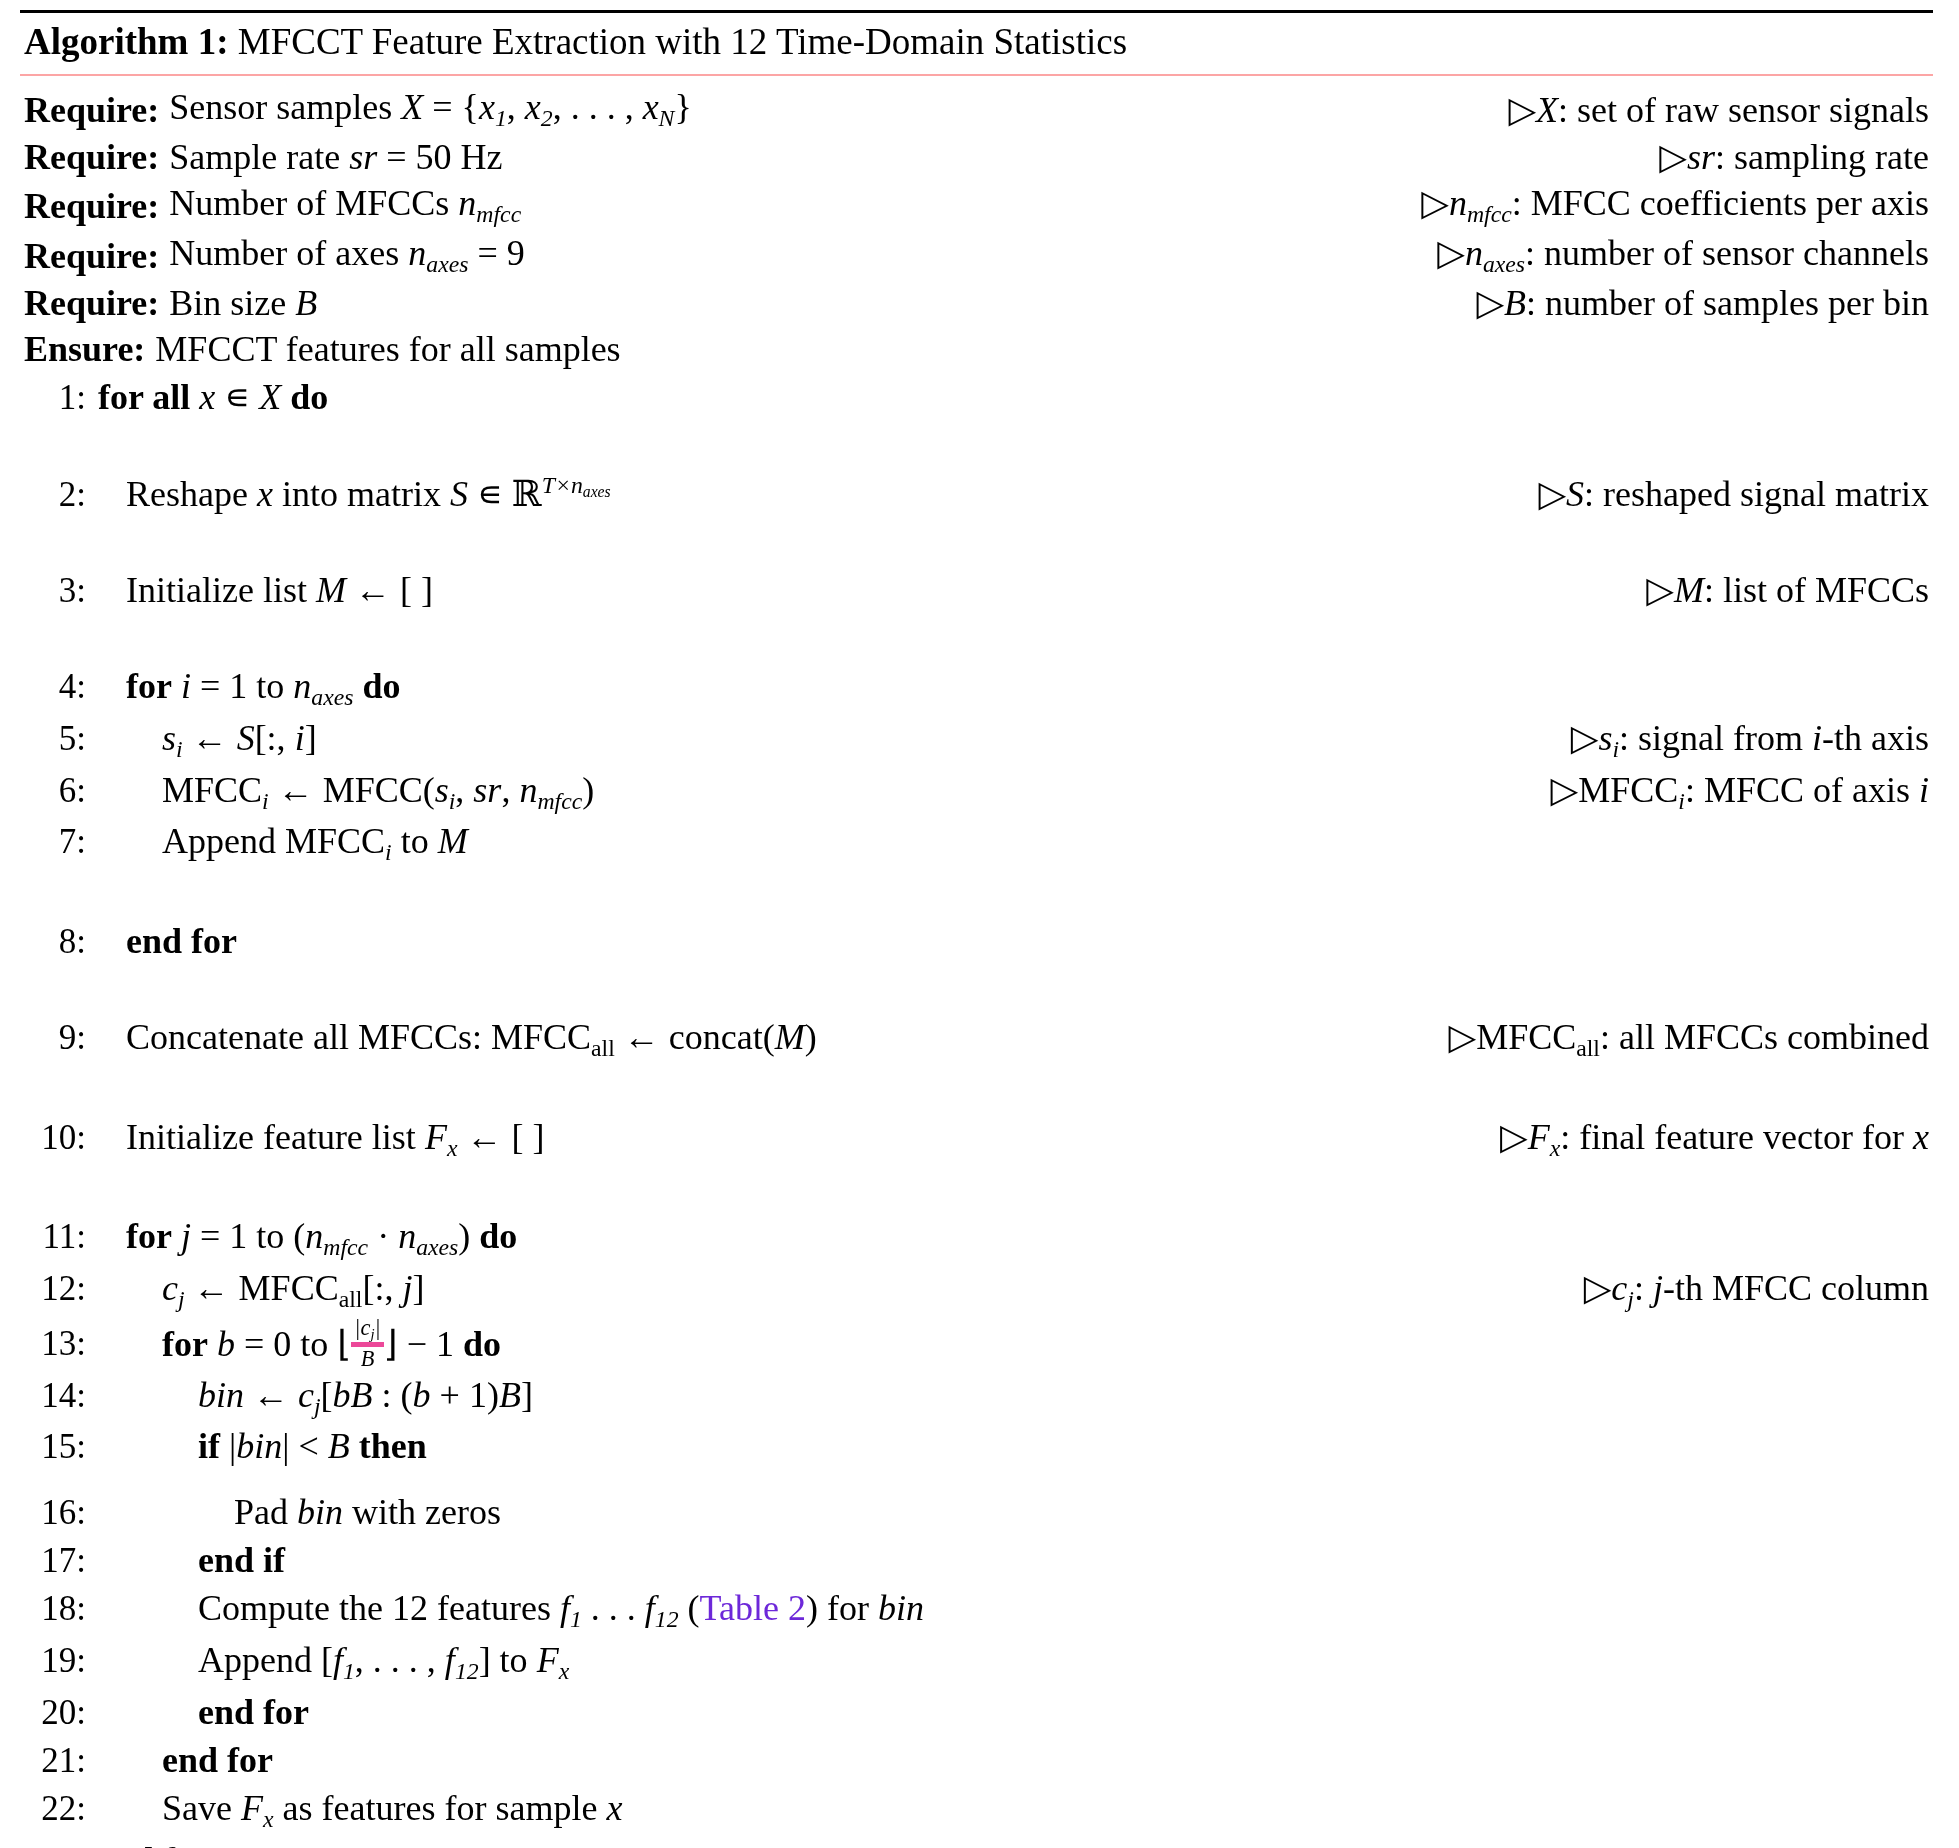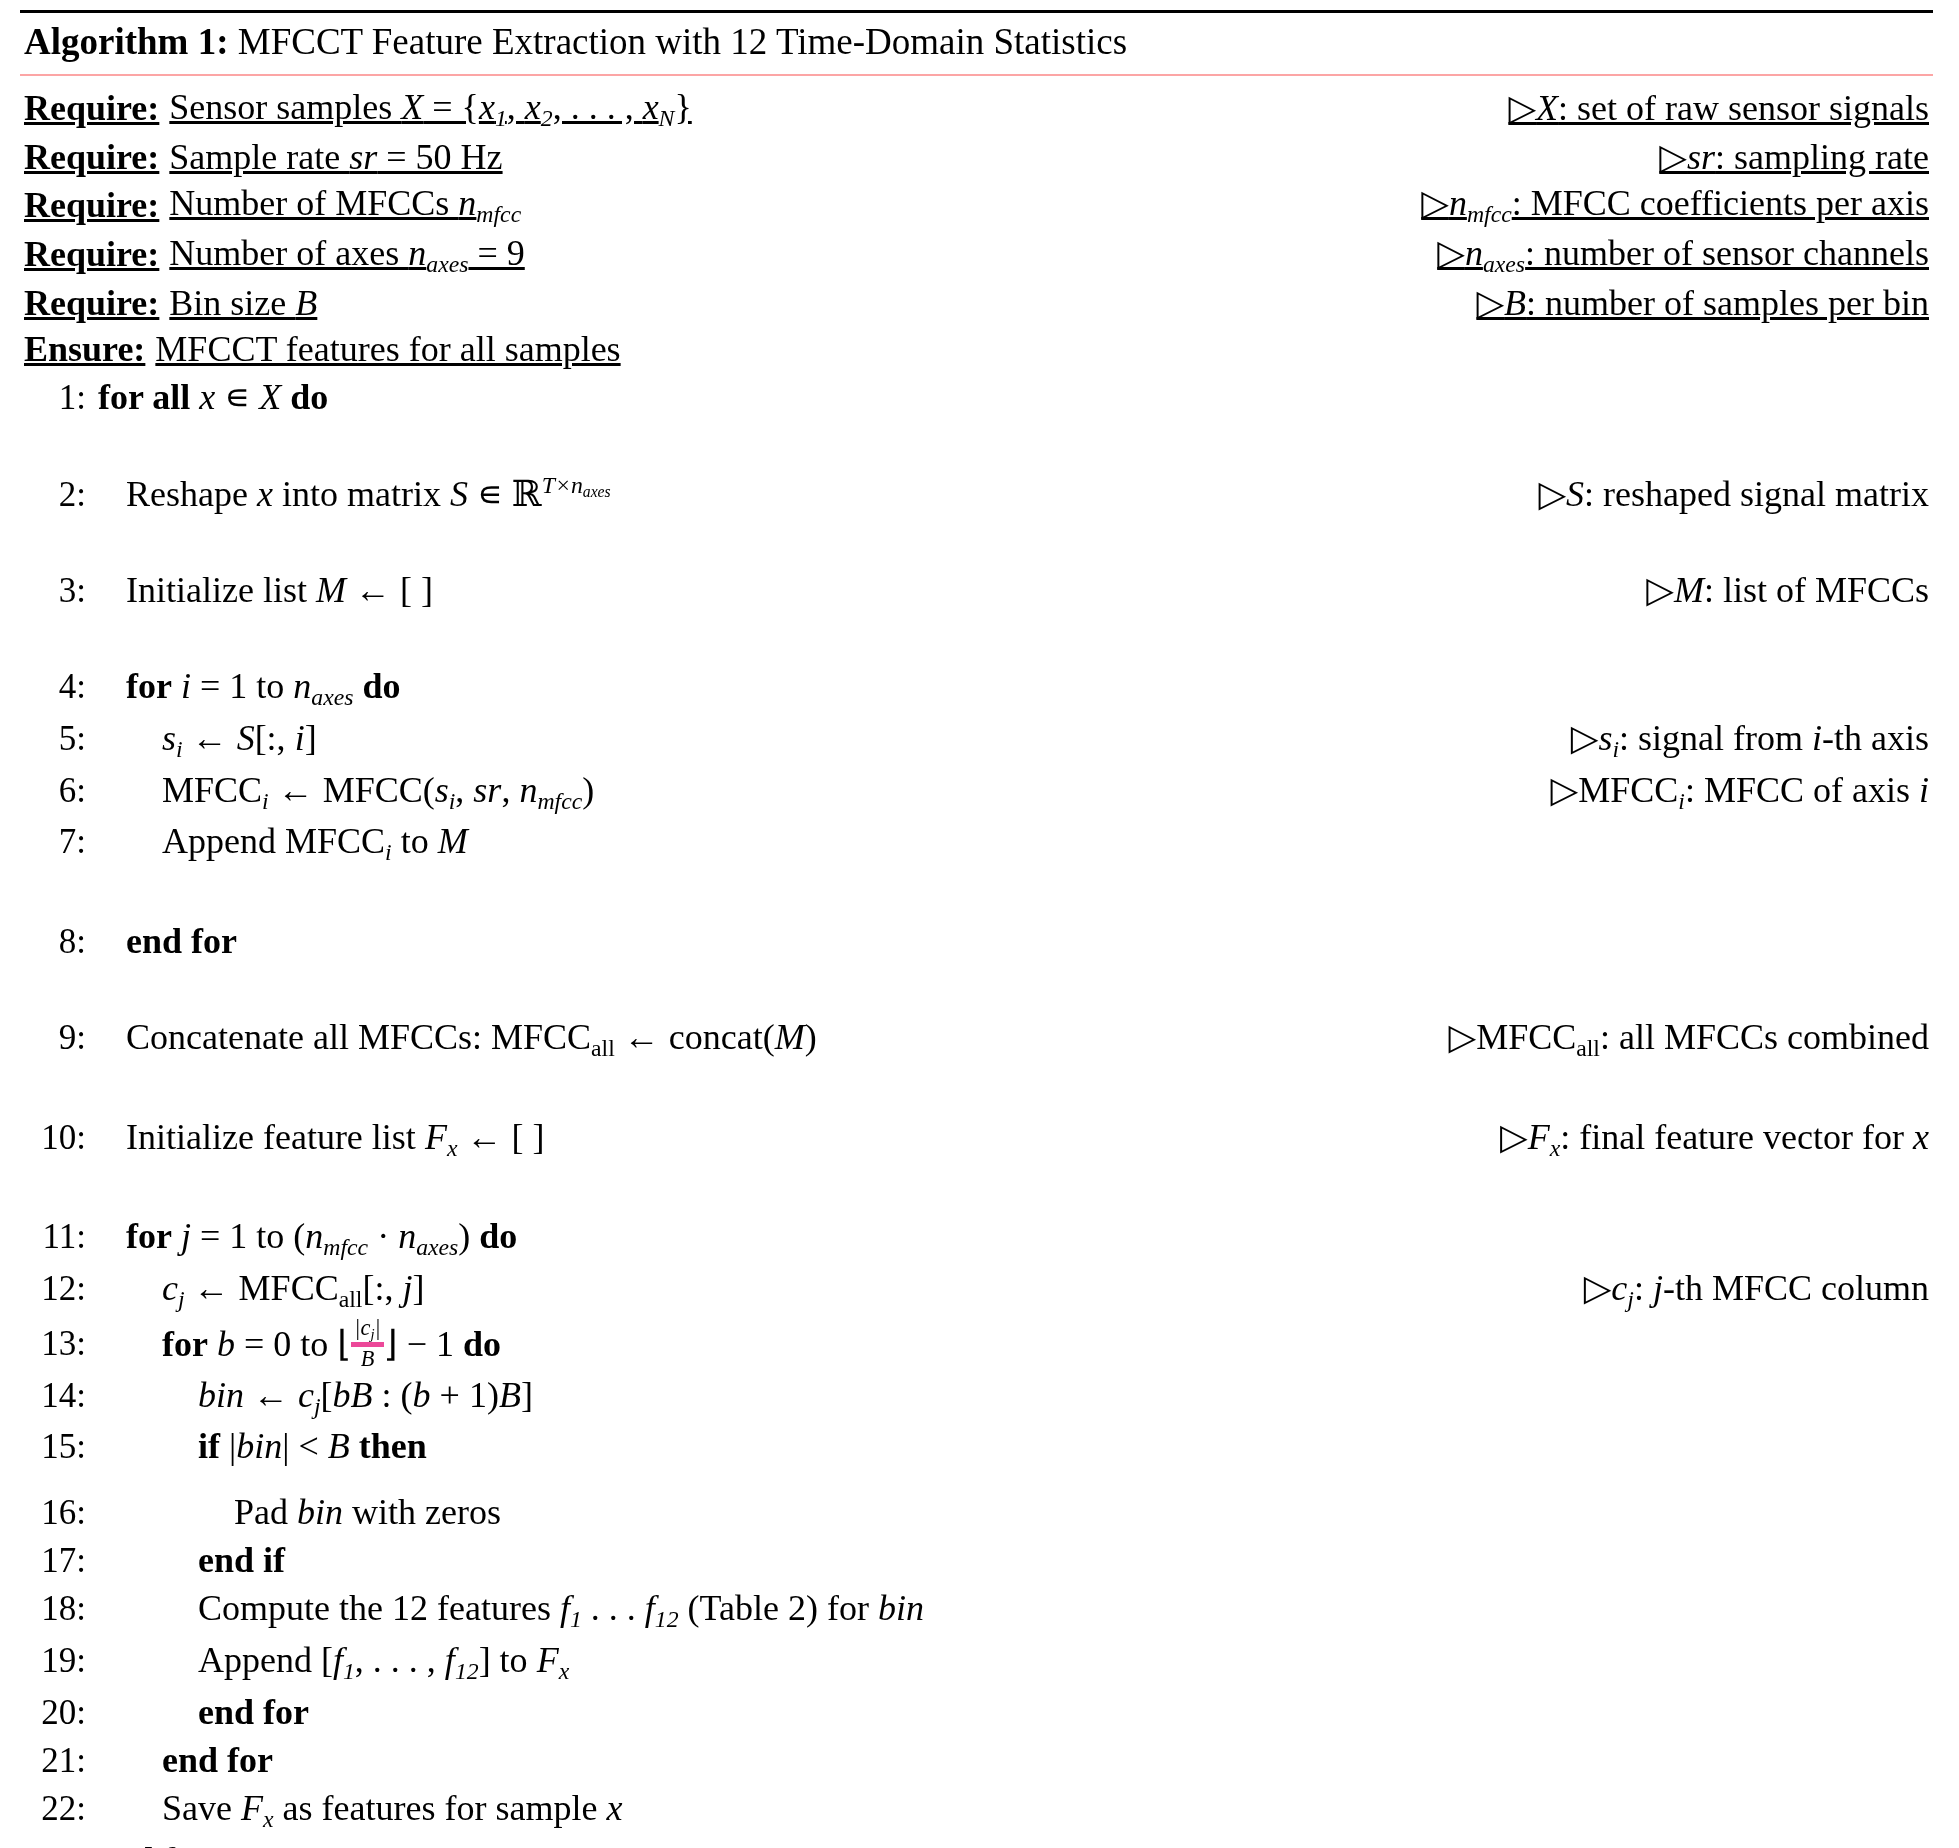--- a/index.html
+++ b/index.html
@@ -30,25 +30,24 @@
     padding: 6px 4px 10px 4px;
     border-bottom: 2px solid #fca5a5;
     white-space: nowrap;
   }
   .alg-title b { font-weight: bold; }
   .alg-body {
     padding: 8px 4px 12px 4px;
   }
   .line {
     display: flex;
-    align-items: center;
+    align-items: flex-end;
     font-size: 36px;
     line-height: 1.30;
     white-space: nowrap;
-    text-decoration: underline;
   }
   .lbl {
     font-weight: bold;
     margin-right: 10px;
   }
   .txt { flex: 0 0 auto; }
   .comment {
     margin-left: auto;
     padding-left: 40px;
     text-align: right;
@@ -80,21 +79,21 @@
     font-size: 0.66em;
     vertical-align: -0.28em;
     font-style: italic;
   }
   sup {
     font-size: 0.66em;
     vertical-align: 0.55em;
     font-style: italic;
   }
   .rm { font-style: normal; }
-  .link { color: #000000; }
+  .link { color: #6d28d9; }
   .frac {
     display: inline-block;
     vertical-align: -0.48em;
     text-align: center;
     font-size: 0.62em;
     line-height: 1.05;
   }
   .frac .top { display: block; border-bottom: 5px solid #ec4899; padding: 0 3px; }
   .frac .bot { display: block; padding: 0 3px; }
   .bb { font-family: "DejaVu Serif", serif; }

